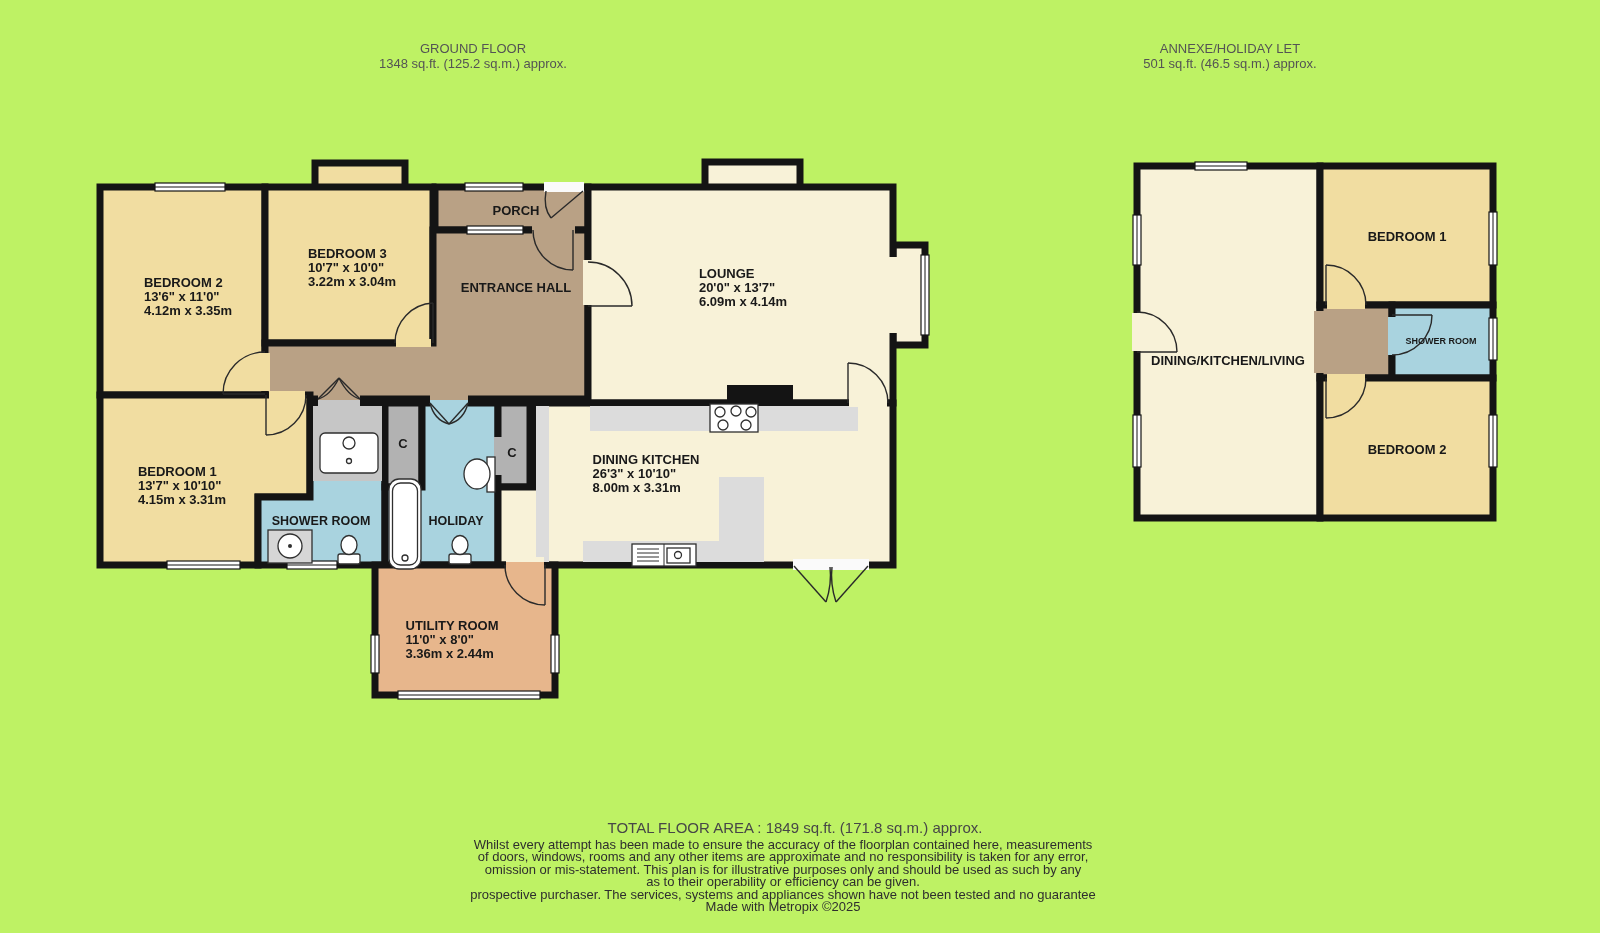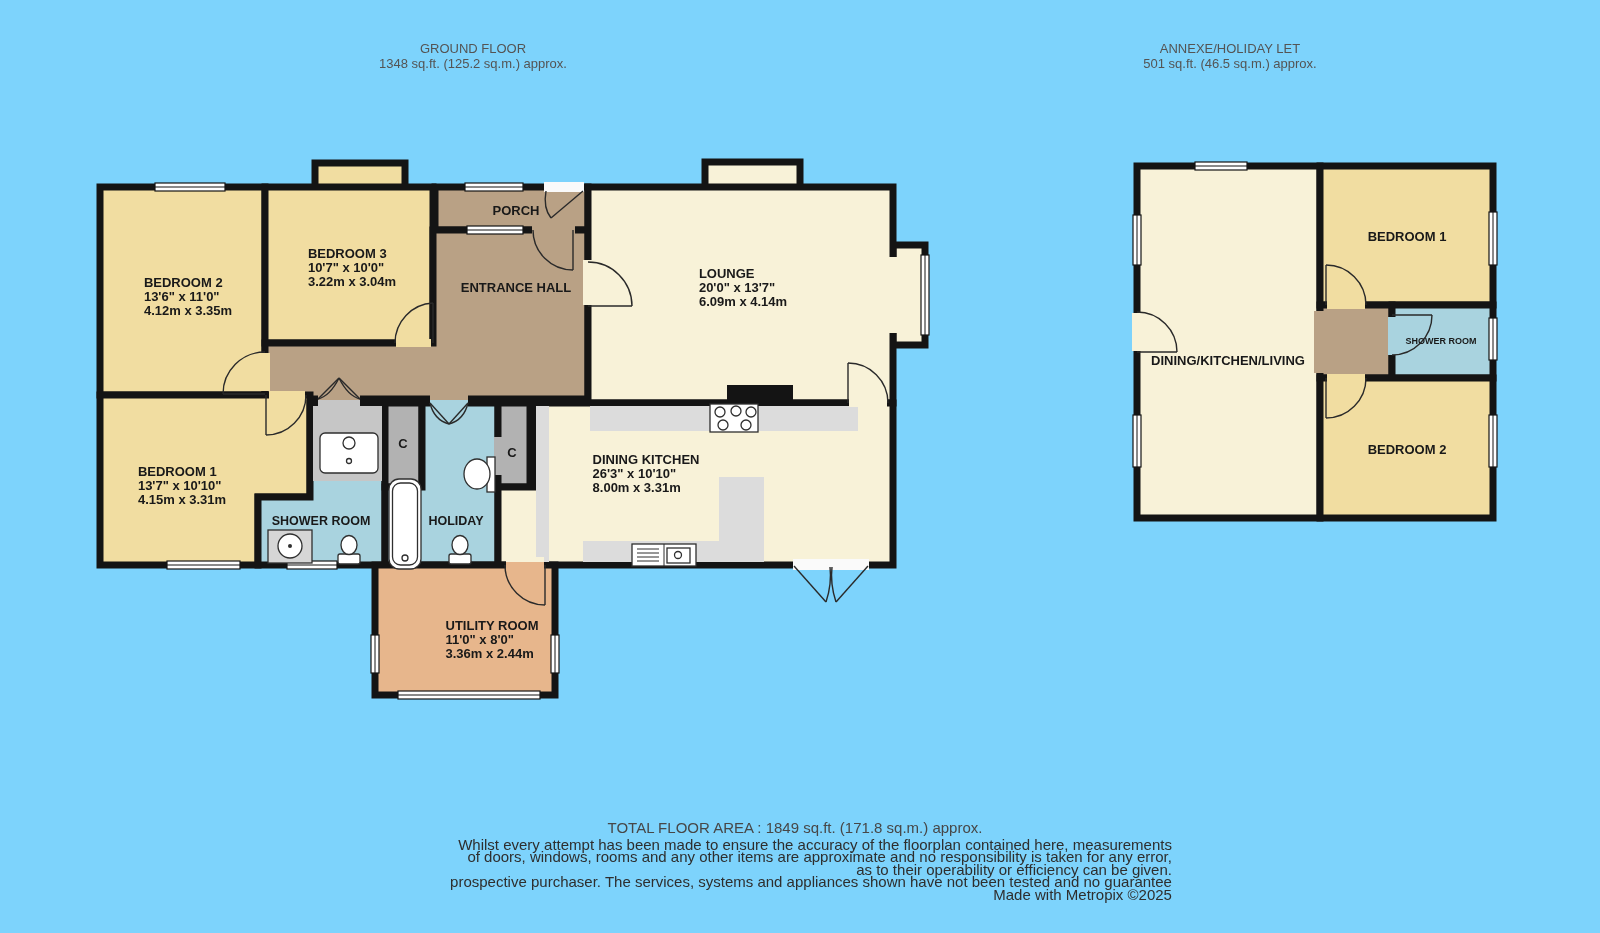--- a/index.html
+++ b/index.html
@@ -1,16 +1,16 @@
 <!DOCTYPE html>
 <html><head>
 <meta charset="utf-8">
 <style>
   html,body{margin:0;padding:0;background:#fafafa;}
-  .stage{position:relative;width:1600px;height:933px;background:#7dd3fc;overflow:hidden;
+  .stage{position:relative;width:1600px;height:933px;background:#bef264;overflow:hidden;
          font-family:"Liberation Sans",sans-serif;}
   svg{position:absolute;left:0;top:0;}
   
   .wall{stroke:#141414;stroke-width:7;stroke-linejoin:miter;}
   .c-yellow{fill:#f1dda1}.c-cream{fill:#f8f2d8}.c-brown{fill:#b9a185}
   .c-blue{fill:#a9d3df}.c-salmon{fill:#e7b68c}.c-closet{fill:#b2b2b2}
   .c-counter{fill:#dcdcdc}.c-vanity{fill:#c6c6c6}
   .ns{stroke:none}
   .winrect{fill:#ffffff;stroke:#141414;stroke-width:1.2}
   .winline{stroke:#141414;stroke-width:1}
@@ -21,22 +21,22 @@
   
   .lbl{position:absolute;transform:translate(-50%,-50%);text-align:left;
        font-weight:bold;font-size:13px;line-height:14px;color:#191919;white-space:nowrap;}
   .lbl .line{display:block;}
   .sm{font-size:9px;line-height:10px;}
   .md{font-size:12.5px;}
   .hdr{position:absolute;transform:translate(-50%,-50%);text-align:center;
        font-size:13px;line-height:15px;color:#545454;white-space:nowrap;font-weight:normal;}
   .hdr .line{display:block;}
   .total{position:absolute;transform:translate(-50%,-50%);font-size:15px;color:#474747;white-space:nowrap;margin-left:12px;}
-  .disc{position:absolute;left:783px;top:839px;transform:translateX(-50%);text-align:right;
-        font-size:15px;line-height:12.4px;color:#2e2e2e;white-space:nowrap;margin-left:28px;}
+  .disc{position:absolute;left:783px;top:839px;transform:translateX(-50%);text-align:center;
+        font-size:13px;line-height:12.4px;color:#2e2e2e;white-space:nowrap;}
   .disc .line{display:block;}
 </style>
 </head>
 <body>
 
 <div class="stage">
 
 <svg width="1600" height="933" viewBox="0 0 1600 933">
 
   <g>
@@ -253,21 +253,21 @@
   <span class="line">C</span>
 </div>
 <div class="lbl" style="left:512px;top:453px">
   <span class="line">C</span>
 </div>
 <div class="lbl" style="left:646px;top:474px">
   <span class="line">DINING KITCHEN</span>
   <span class="line">26'3" x 10'10"</span>
   <span class="line">8.00m x 3.31m</span>
 </div>
-<div class="lbl" style="left:492px;top:640px">
+<div class="lbl" style="left:452px;top:640px">
   <span class="line">UTILITY ROOM</span>
   <span class="line">11'0" x 8'0"</span>
   <span class="line">3.36m x 2.44m</span>
 </div>
 
 <div class="lbl" style="left:1228px;top:361px">
   <span class="line">DINING/KITCHEN/LIVING</span>
 </div>
 <div class="lbl" style="left:1407px;top:237px">
   <span class="line">BEDROOM 1</span>
@@ -276,18 +276,19 @@
   <span class="line">SHOWER ROOM</span>
 </div>
 <div class="lbl" style="left:1407px;top:450px">
   <span class="line">BEDROOM 2</span>
 </div>
 
 <div class="total" style="left:783px;top:827px">TOTAL FLOOR AREA : 1849 sq.ft. (171.8 sq.m.) approx.</div>
 <div class="disc">
   <span class="line">Whilst every attempt has been made to ensure the accuracy of the floorplan contained here, measurements</span>
   <span class="line">of doors, windows, rooms and any other items are approximate and no responsibility is taken for any error,</span>
+  <span class="line">omission or mis-statement. This plan is for illustrative purposes only and should be used as such by any</span>
   <span class="line">as to their operability or efficiency can be given.</span>
   <span class="line">prospective purchaser. The services, systems and appliances shown have not been tested and no guarantee</span>
   <span class="line">Made with Metropix ©2025</span>
 </div>
 
 </div>
 
 </body></html>

